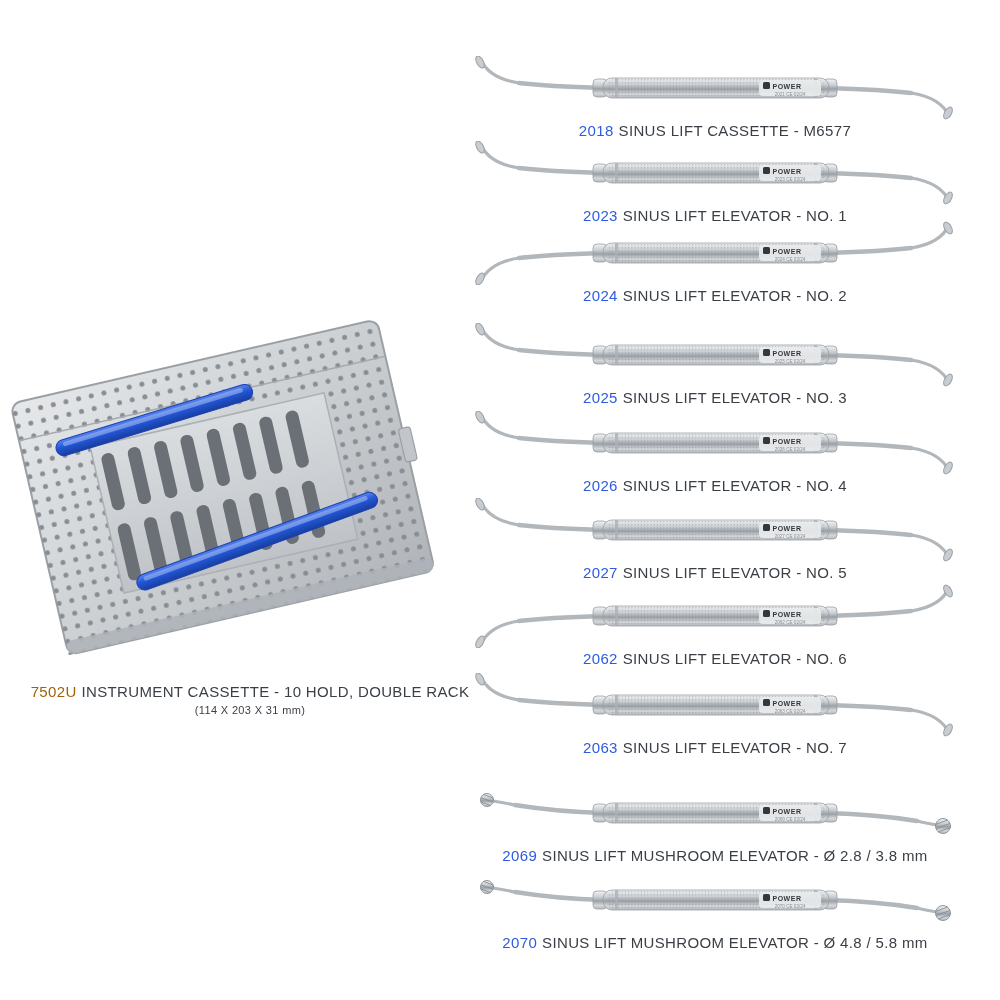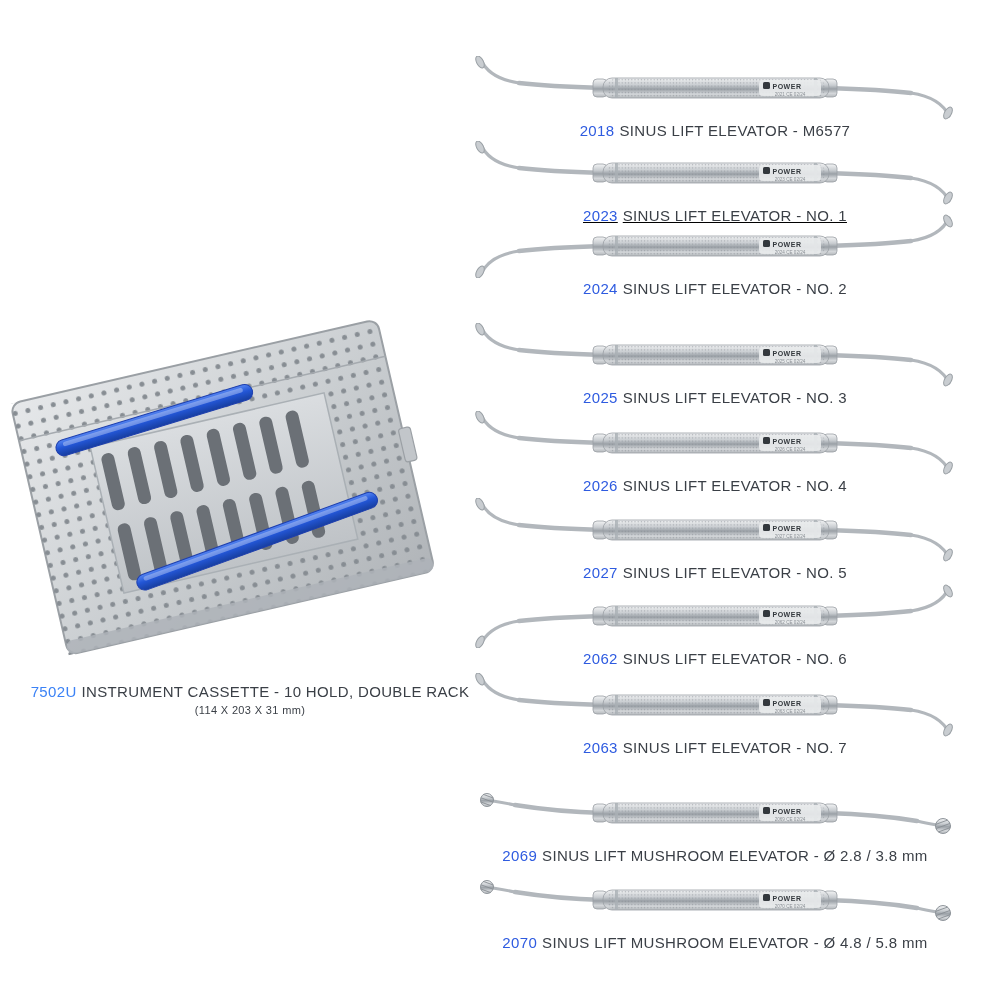--- a/index.html
+++ b/index.html
@@ -18,21 +18,21 @@
   .product-row .mushroom-tips{display:none;}
   .product-row.mushroom .mushroom-tips{display:inline;}
   .product-row.mushroom .hook-tips{display:none;}
   .product-row.flip .tips{transform:translate(0,64px) scale(1,-1);}
 
   
   .cassette-figure{position:absolute;left:6px;top:310px;width:436px;height:370px;margin:0;}
   .cassette-figure svg{width:100%;height:100%;display:block;}
   .cassette-caption{position:absolute;left:0;top:683px;width:500px;text-align:center;
     font-size:15px;letter-spacing:.35px;color:#3a3f46;}
-  .cassette-caption .code{color:#3b82f6;}
+  .cassette-caption .code{color:#a16207;}
   .cassette-caption .label{margin-left:.33em;}
   .cassette-caption .dims{display:block;font-size:11px;margin-top:4px;}
 
   .svg-defs{position:absolute;width:0;height:0;overflow:hidden;}
   text.logo-text{font-family:"Liberation Sans",sans-serif;font-weight:bold;}
   text.etch-text{font-family:"Liberation Sans",sans-serif;}
 </style>
 </head>
 <body>
 
@@ -162,23 +162,23 @@
         <rect x="369" y="22" width="3" height="20" fill="#aab0b5" opacity="0.8"></rect>
 
         <g transform="translate(344,0)">
           <rect x="-30" y="24" width="62" height="16" rx="4" fill="#e9ebec" opacity="0.9"></rect>
           <rect x="-26" y="26" width="7" height="7" rx="1.6" fill="#33383d"></rect>
           <text class="logo-text" x="-16.5" y="32.5" font-size="7" letter-spacing="0.5" fill="#33383d">POWER</text>
           <text class="etch-text" x="1" y="39.5" font-size="4.6" fill="#8b9096" text-anchor="middle">2021 CE 02/24</text>
         </g>
       </g>
     </svg>
-    <div class="caption"><span class="code">2018</span><span class="label">SINUS LIFT ELEVATOR - M6577</span></div>
-  </div>
-      <div class="product-row" style="top: 141px; text-decoration: underline;">
+    <div class="caption"><span class="code">2018</span><span class="label">SINUS LIFT CASSETTE - M6577</span></div>
+  </div>
+      <div class="product-row" style="top: 141px;">
     <svg class="instrument" viewBox="0 0 540 64">
 
       <g class="tips hook-tips" fill="none" stroke="#b2b7bc" stroke-linecap="round">
         <path d="M158 32 C 125 31 100 30 74 27" stroke-width="4.5"></path>
         <path d="M74 27 C 54 24 42 17 36 4" stroke-width="3.2"></path>
         <ellipse cx="35" cy="6" rx="3.4" ry="6.5" transform="rotate(-28 35 6)" fill="#c9cdd1" stroke="#9aa0a5" stroke-width="1"></ellipse>
         <path d="M382 32 C 415 33 440 34 466 37" stroke-width="4.5"></path>
         <path d="M466 37 C 486 40 498 47 504 60" stroke-width="3.2"></path>
         <ellipse cx="503" cy="57" rx="3.4" ry="6.5" transform="rotate(30 503 57)" fill="#c9cdd1" stroke="#9aa0a5" stroke-width="1"></ellipse>
       </g>
@@ -213,21 +213,21 @@
         <g transform="translate(344,0)">
           <rect x="-30" y="24" width="62" height="16" rx="4" fill="#e9ebec" opacity="0.9"></rect>
           <rect x="-26" y="26" width="7" height="7" rx="1.6" fill="#33383d"></rect>
           <text class="logo-text" x="-16.5" y="32.5" font-size="7" letter-spacing="0.5" fill="#33383d">POWER</text>
           <text class="etch-text" x="1" y="39.5" font-size="4.6" fill="#8b9096" text-anchor="middle">2023 CE 02/24</text>
         </g>
       </g>
     </svg>
     <div class="caption"><span class="code">2023</span><span class="label">SINUS LIFT ELEVATOR - NO. 1</span></div>
   </div>
-      <div class="product-row flip" style="top: 214px;">
+      <div class="product-row flip" style="top: 221px;">
     <svg class="instrument" viewBox="0 0 540 64">
 
       <g class="tips hook-tips" fill="none" stroke="#b2b7bc" stroke-linecap="round">
         <path d="M158 32 C 125 31 100 30 74 27" stroke-width="4.5"></path>
         <path d="M74 27 C 54 24 42 17 36 4" stroke-width="3.2"></path>
         <ellipse cx="35" cy="6" rx="3.4" ry="6.5" transform="rotate(-28 35 6)" fill="#c9cdd1" stroke="#9aa0a5" stroke-width="1"></ellipse>
         <path d="M382 32 C 415 33 440 34 466 37" stroke-width="4.5"></path>
         <path d="M466 37 C 486 40 498 47 504 60" stroke-width="3.2"></path>
         <ellipse cx="503" cy="57" rx="3.4" ry="6.5" transform="rotate(30 503 57)" fill="#c9cdd1" stroke="#9aa0a5" stroke-width="1"></ellipse>
       </g>

